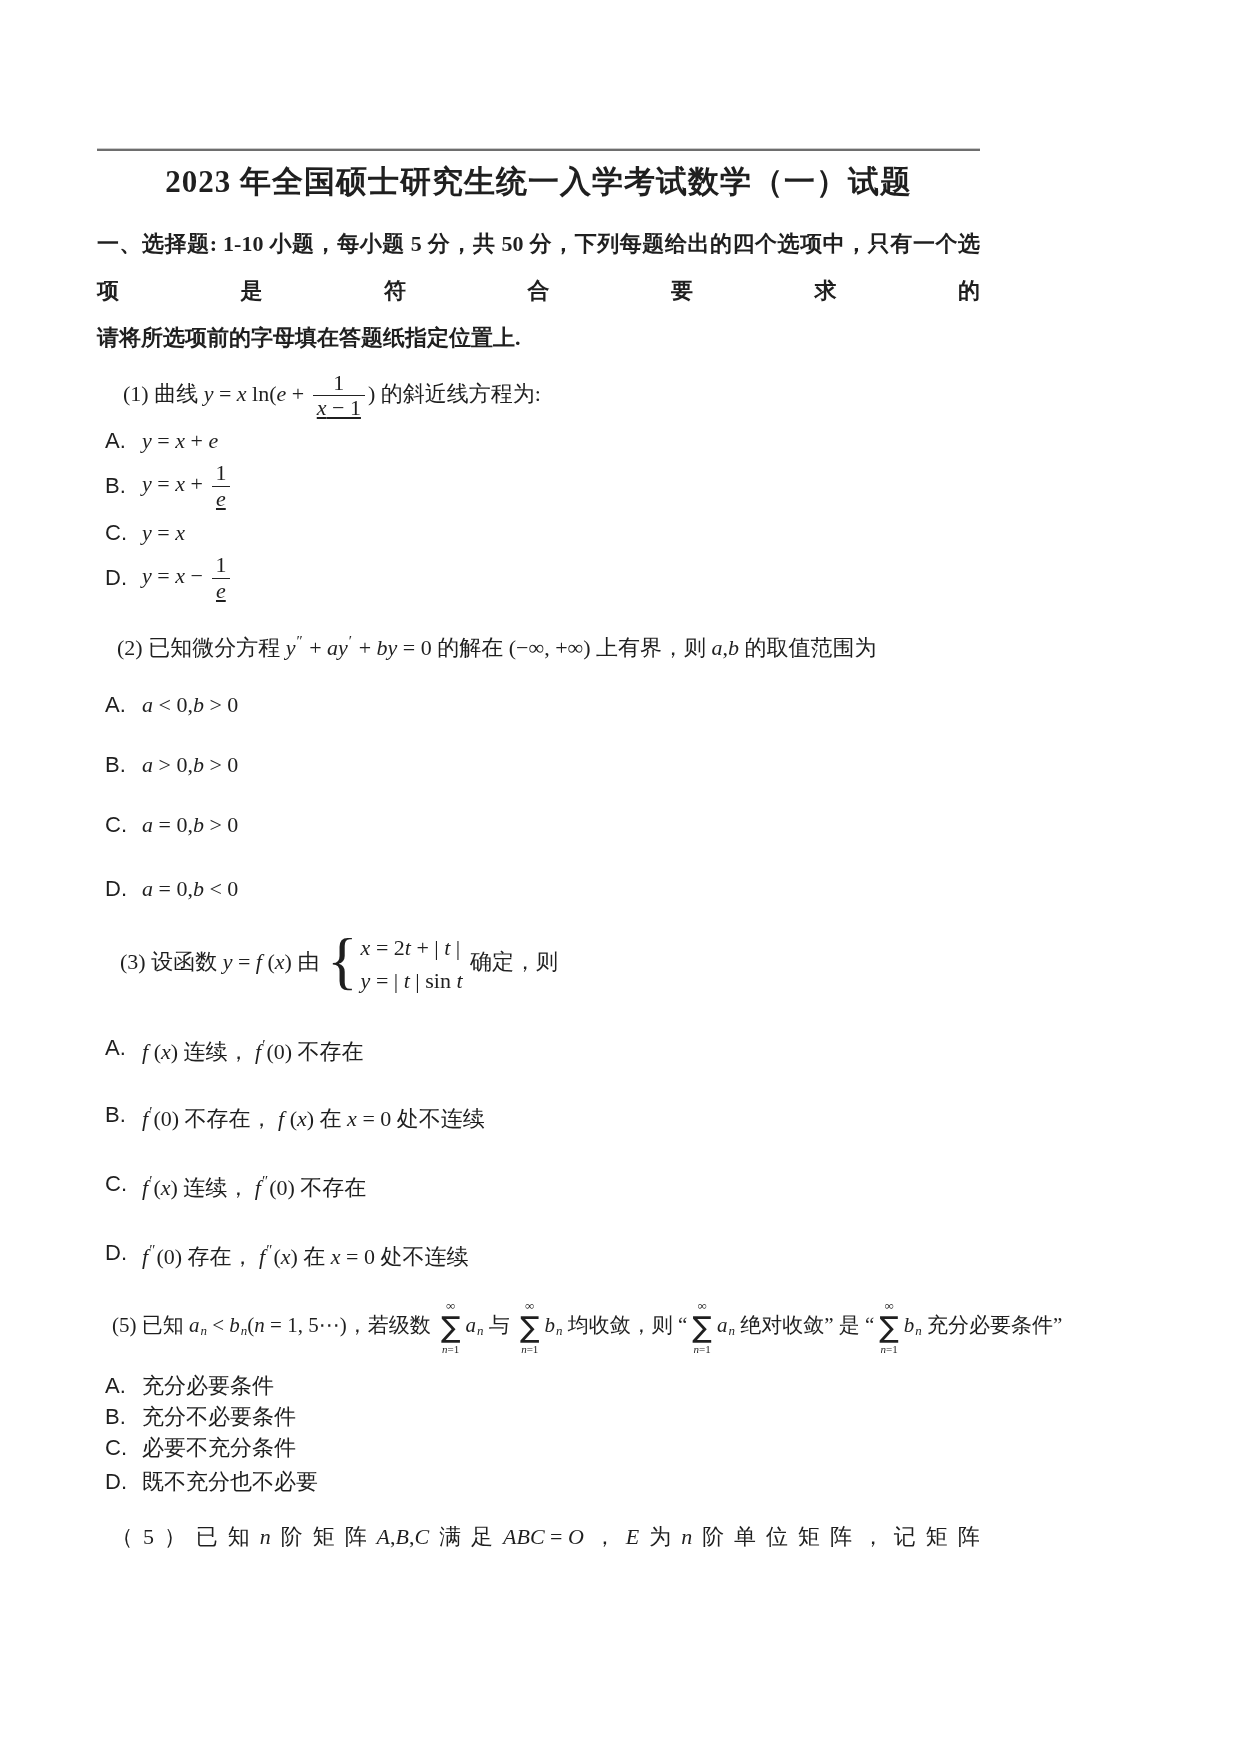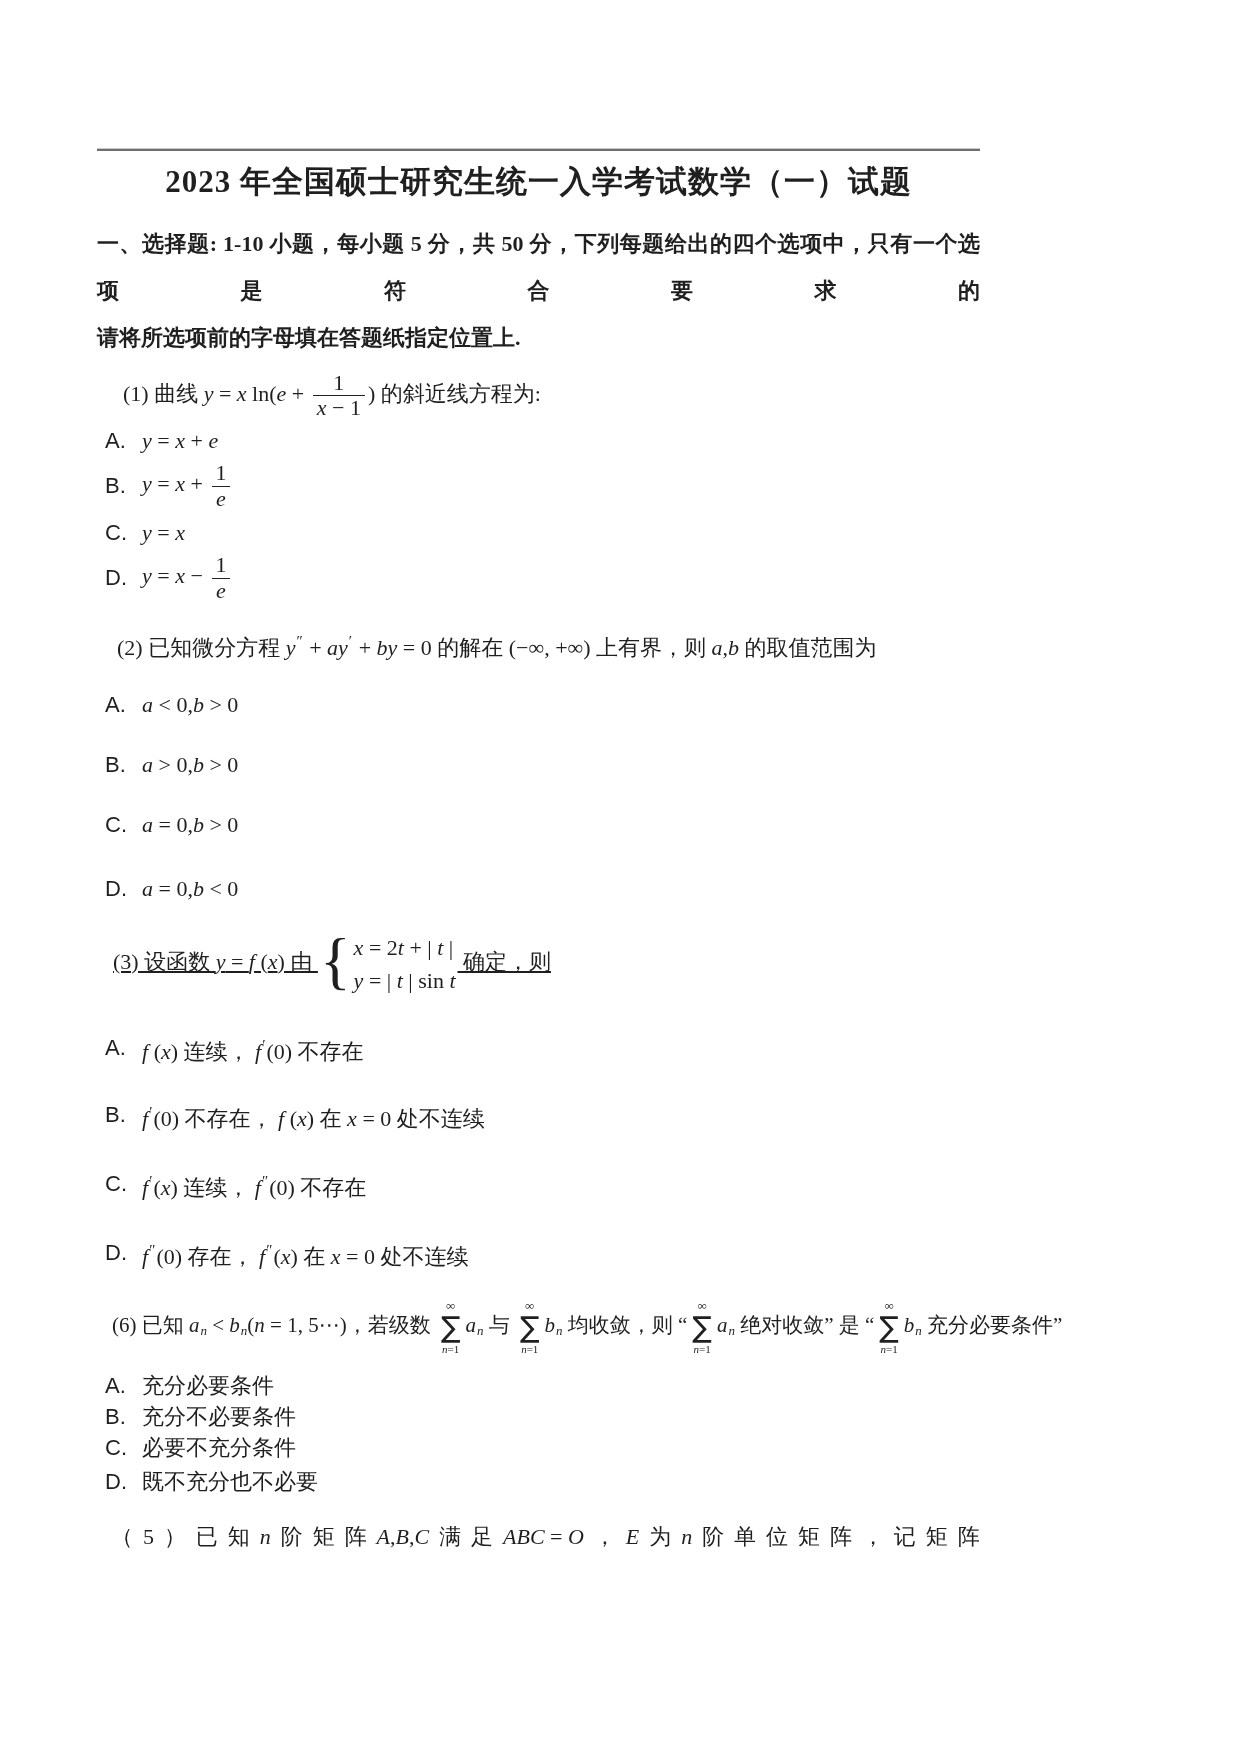--- a/index.html
+++ b/index.html
@@ -14,34 +14,34 @@
     margin:12px 0 0 0;text-align:center;font-size:31px;font-weight:700;
     letter-spacing:1px;line-height:1.25;
   }
   .instr{margin-top:18px;font-size:22px;font-weight:700;}
   .instr-line{line-height:47px;}
   .instr-line.first{text-align:justify;text-align-last:justify;}
   section{display:block;}
   .stem{font-size:22px;line-height:30px;}
   .s1{margin-left:26px;margin-top:10px;}
   .s2{margin-left:20px;margin-top:22px;}
-  .s3{margin-left:16px;margin-top:28px;text-decoration:underline;}
+  .s3{margin-left:23px;margin-top:28px;}
   .s4{margin-left:15px;margin-top:28px;font-size:21px;white-space:nowrap;}
   .opt{display:flex;align-items:center;margin-left:8px;font-size:22px;line-height:28px;}
   .opt .lab{flex:0 0 37px;font-family:"Liberation Sans","DejaVu Sans",sans-serif;font-size:22px;}
   .opt .oc{white-space:normal;}
   .q4opt{line-height:29px;}
   
   .m-r{font-style:normal;}
   .m-i{font-style:italic;}
   .m-sub{font-size:13px;font-style:italic;vertical-align:-4px;margin-left:1px;}
   .m-sup{font-size:15px;vertical-align:9px;margin:0 1px;}
   .frac{display:inline-flex;flex-direction:column;align-items:center;vertical-align:middle;margin:0 3px;line-height:1.12;}
   .frac .fn{padding:0 4px;}
-  .frac .fd{border-top:1.5px solid #222;padding:0 4px;}
+  .frac .fd{border-top:1.5px solid #222;padding:0 4px;text-decoration:underline;}
   .sum{display:inline-flex;flex-direction:column;align-items:center;vertical-align:middle;margin:0 5px;line-height:1;}
   .sum .stp{font-size:13px;margin-bottom:1px;font-style:normal;}
   .sum .sgm{font-size:29px;font-family:"DejaVu Sans",sans-serif;line-height:1;}
   .sum .sbt{font-size:11px;margin-top:2px;white-space:pre;}
   .bgrp{display:inline-flex;align-items:center;vertical-align:middle;margin:0 2px;}
   .bchr{font-size:64px;line-height:0.95;margin-right:3px;font-weight:400;transform:translateY(-2px);}
   .brws{display:inline-flex;flex-direction:column;}
   .brws .brow{line-height:1.5;white-space:pre;}
   .mg{white-space:pre;}
   .justify{
@@ -138,21 +138,21 @@
         <span class="lab">C.</span>
         <span class="oc"><span class="m-i">f</span><span class="m-sup">′</span><span class="m-r">(</span><span class="m-i">x</span><span class="m-r">) 连续，  </span><span class="m-i">f</span><span class="m-sup">″</span><span class="m-r">(0) 不存在</span></span>
       </div>
       <div class="opt mt34">
         <span class="lab">D.</span>
         <span class="oc"><span class="m-i">f</span><span class="m-sup">″</span><span class="m-r">(0) 存在，  </span><span class="m-i">f</span><span class="m-sup">″</span><span class="m-r">(</span><span class="m-i">x</span><span class="m-r">) 在 </span><span class="m-i">x</span><span class="m-r"> = 0 处不连续</span></span>
       </div>
     </section>
 
     <section>
-      <div class="stem s4"><span class="m-r">(6) 已知 </span><span class="m-i">a</span><span class="m-sub">n</span><span class="m-r"> &lt; </span><span class="m-i">b</span><span class="m-sub">n</span><span class="m-r">(</span><span class="m-i">n</span><span class="m-r"> = 1, 5⋯)，若级数 </span><span class="sum">
+      <div class="stem s4"><span class="m-r">(5) 已知 </span><span class="m-i">a</span><span class="m-sub">n</span><span class="m-r"> &lt; </span><span class="m-i">b</span><span class="m-sub">n</span><span class="m-r">(</span><span class="m-i">n</span><span class="m-r"> = 1, 5⋯)，若级数 </span><span class="sum">
             <span class="stp">∞</span>
             <span class="sgm">∑</span>
             <span class="sbt"><span class="m-i">n</span><span class="m-r">=1</span></span>
           </span><span class="m-i">a</span><span class="m-sub">n</span><span class="m-r"> 与 </span><span class="sum">
             <span class="stp">∞</span>
             <span class="sgm">∑</span>
             <span class="sbt"><span class="m-i">n</span><span class="m-r">=1</span></span>
           </span><span class="m-i">b</span><span class="m-sub">n</span><span class="m-r"> 均收敛，则 “</span><span class="sum">
             <span class="stp">∞</span>
             <span class="sgm">∑</span>

